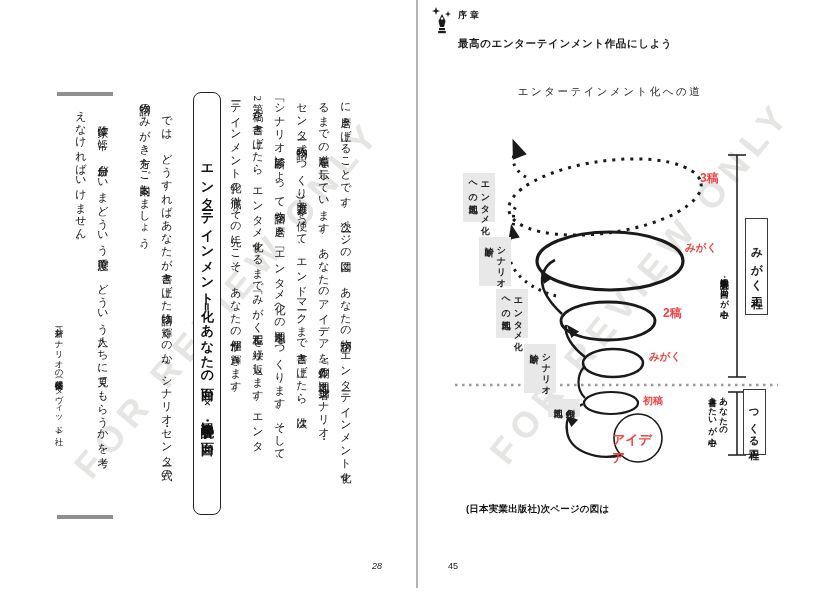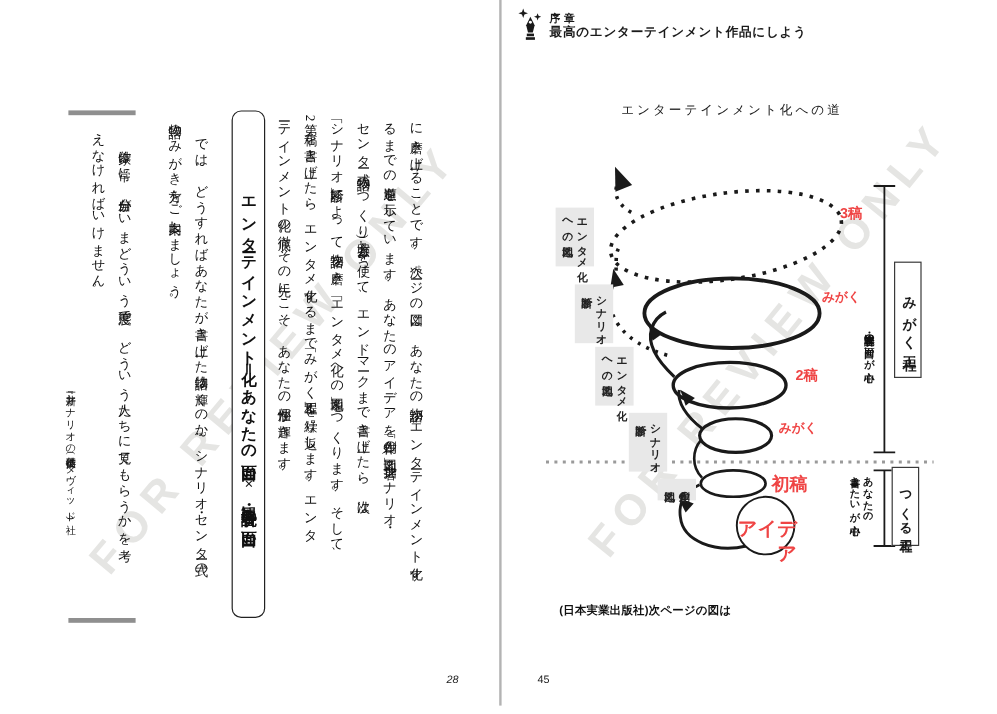--- a/index.html
+++ b/index.html
@@ -22,21 +22,21 @@
     border:1.4px solid #222;border-radius:8px;background:#fff;
     display:flex;align-items:center;justify-content:center;
   }
   .hbox span{
     writing-mode:vertical-rl;text-orientation:mixed;
     font-family:"Liberation Serif","DejaVu Serif",serif;
     font-size:13px;font-weight:700;letter-spacing:1px;color:#111;white-space:nowrap;
   }
   
   .hchapter{position:absolute;left:458px;top:9px;font-size:9px;font-weight:700;letter-spacing:3px;}
-  .htitle{position:absolute;left:458px;top:20px;font-size:10.5px;font-weight:700;letter-spacing:0.6px;}
+  .htitle{position:absolute;left:458px;top:37px;font-size:10.5px;font-weight:700;letter-spacing:0.6px;}
   
   .dtitle{position:absolute;left:440px;top:85px;width:340px;text-align:center;
           font-size:10.5px;font-weight:400;letter-spacing:2.5px;}
   .maplbl{
     position:absolute;background:#e8e8e8;color:#222;padding:3px 4px;
     writing-mode:vertical-rl;text-orientation:mixed;white-space:pre-line;
     font-size:9px;font-weight:600;line-height:1.35;letter-spacing:0.5px;
   }
   .stage{position:absolute;font-weight:600;color:#ef4444;}
   .procbox{
@@ -135,22 +135,22 @@
       <line x1="737" y1="155" x2="737" y2="377"></line>
       <line x1="728" y1="377" x2="746" y2="377"></line>
     </g>
     <g stroke="#1a1a1a" stroke-width="1.5">
       <line x1="728" y1="392" x2="746" y2="392"></line>
       <line x1="737" y1="392" x2="737" y2="455"></line>
       <line x1="728" y1="455" x2="746" y2="455"></line>
     </g>
   </svg>
 
-  <div class="stage" style="left:612px;top:431px;width:52px;text-align:right;font-size:16px;">アイデア</div>
-  <div class="stage" style="left:643px;top:394px;font-size:15px;">初稿</div>
+  <div class="stage" style="left:612px;top:431px;width:52px;text-align:left;font-size:13px;">アイデア</div>
+  <div class="stage" style="left:643px;top:394px;font-size:10px;">初稿</div>
   <div class="stage" style="left:649px;top:350px;font-size:10.5px;">みがく</div>
   <div class="stage" style="left:663px;top:305px;font-size:12px;">2稿</div>
   <div class="stage" style="left:685px;top:241px;font-size:10.5px;">みがく</div>
   <div class="stage" style="left:700px;top:170px;font-size:12px;">3稿</div>
 
   <div class="maplbl" style="left:548px;top:399px;">創作の
 地図</div>
   <div class="maplbl" style="left:524px;top:344px;">シナリオ
 診断</div>
   <div class="maplbl" style="left:496px;top:289px;">エンタメ化

